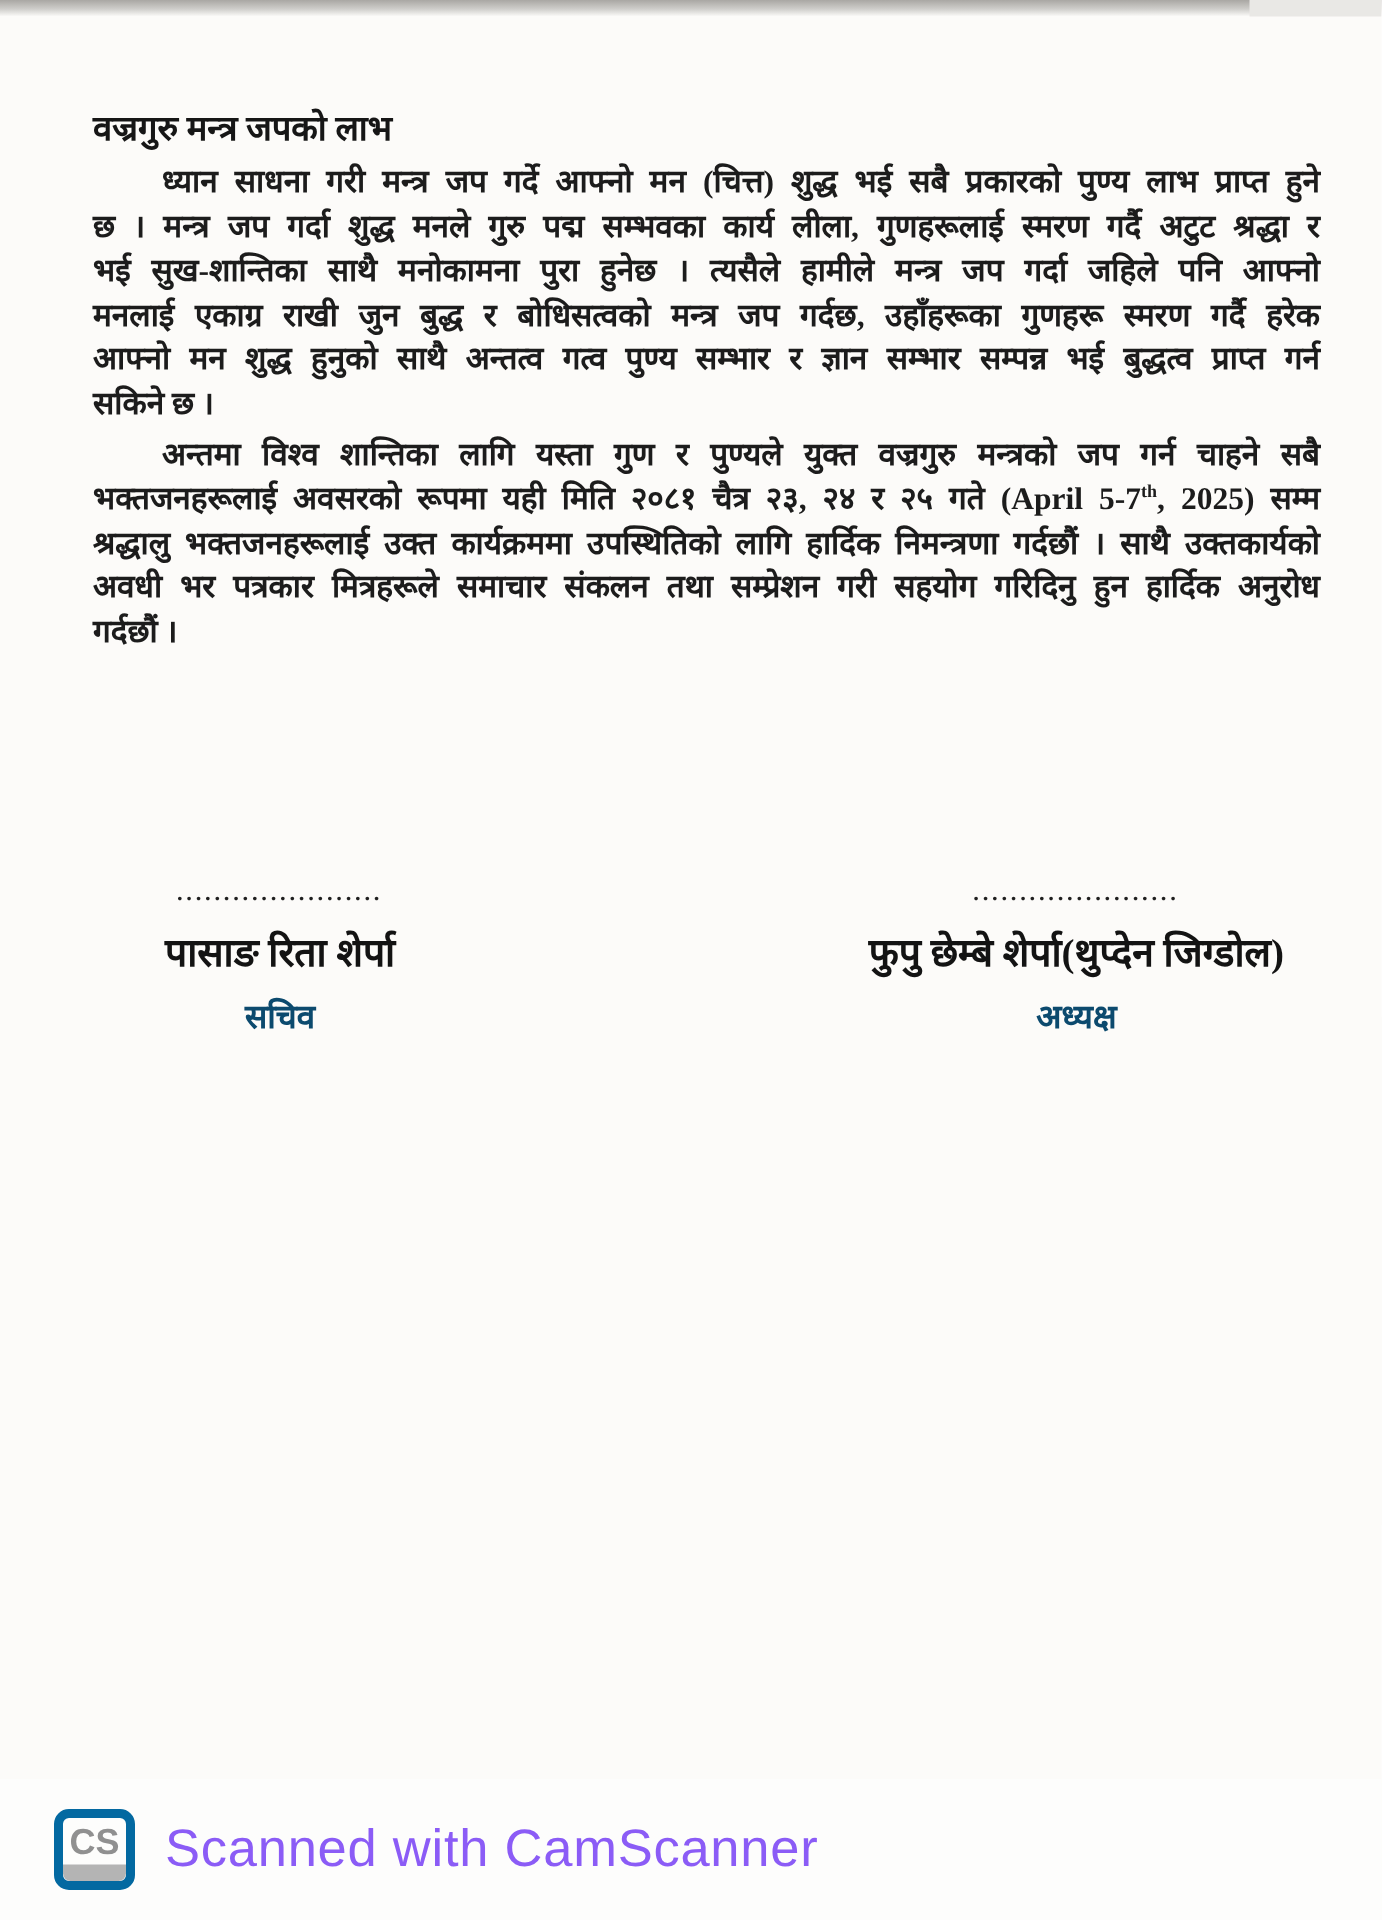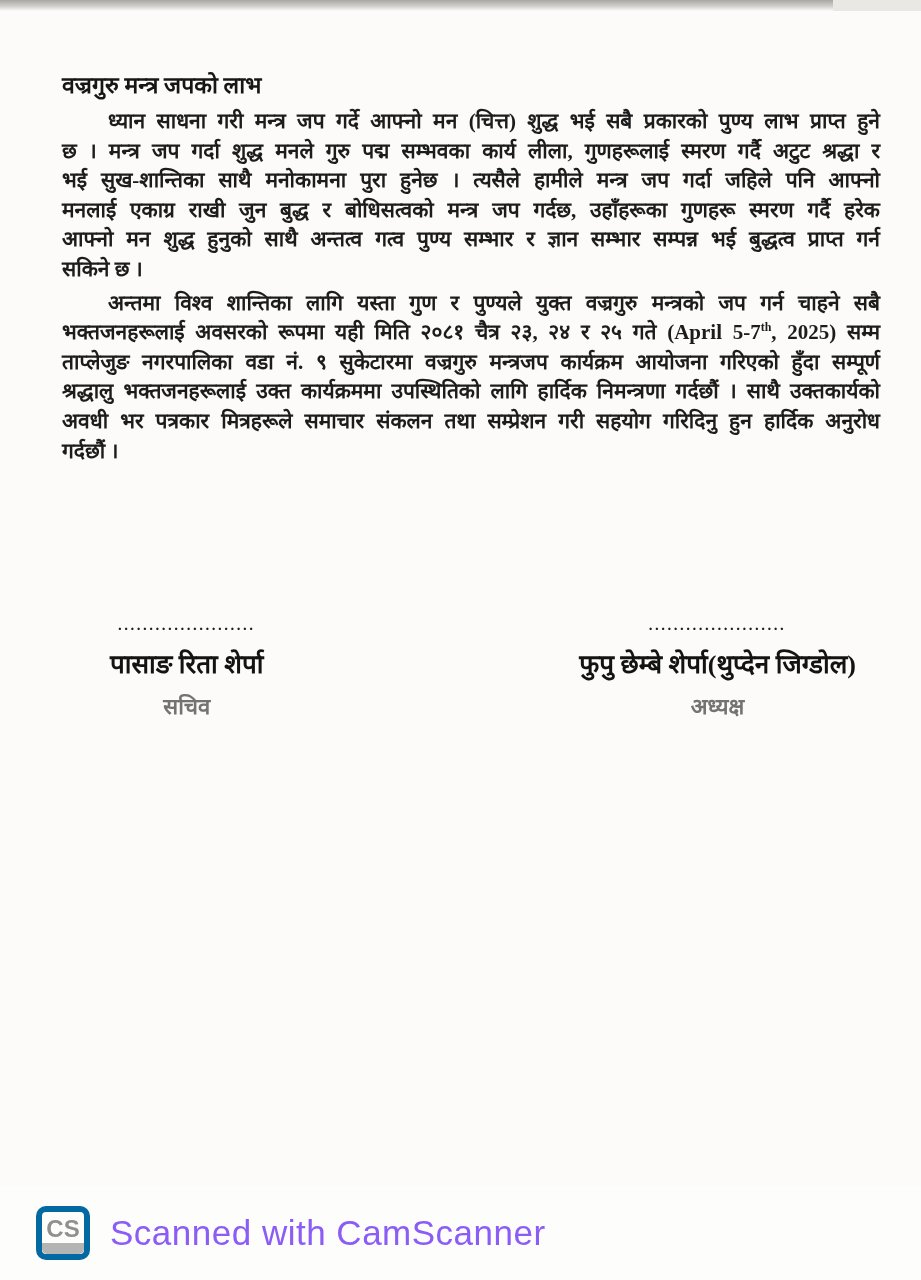--- a/index.html
+++ b/index.html
@@ -36,21 +36,21 @@
   .signatures {
     display: flex; justify-content: space-between;
     margin-top: 152px; padding-left: 48px; padding-right: 24px;
   }
   .sig { text-align: center; }
   .sig-dots {
     font-size: 15px; letter-spacing: 2.5px; font-weight: 700; color: #1f1f1f;
     line-height: 14px;
   }
   .sig-name { font-size: 26px; font-weight: 700; margin-top: 13px; white-space: nowrap; color: #131313; }
-  .sig-role { font-size: 22px; font-weight: 700; margin-top: 9px; color: #737373; font-family: Liberation Serif, serif; }
+  .sig-role { font-size: 22px; font-weight: 700; margin-top: 9px; color: #0c4a6e; font-family: Liberation Serif, serif; }
   .footer {
     position: absolute; left: 0; right: 0; bottom: 0; height: 94px;
     display: flex; align-items: center; gap: 20px; padding-left: 36px;
     background: #fdfdfc;
   }
   .cs-logo {
     position: relative; width: 54px; height: 54px; box-sizing: border-box;
     border: 6px solid #0369a1; border-radius: 10px; flex: 0 0 auto;
   }
   .cs-letters {
@@ -81,21 +81,20 @@
       <div class="line">छ । मन्त्र जप गर्दा शुद्ध मनले गुरु पद्म सम्भवका कार्य लीला, गुणहरूलाई स्मरण गर्दै अटुट श्रद्धा र</div>
       <div class="line">भई सुख-शान्तिका साथै मनोकामना पुरा हुनेछ । त्यसैले हामीले मन्त्र जप गर्दा जहिले पनि आफ्नो</div>
       <div class="line">मनलाई एकाग्र राखी जुन बुद्ध र बोधिसत्वको मन्त्र जप गर्दछ, उहाँहरूका गुणहरू स्मरण गर्दै हरेक</div>
       <div class="line">आफ्नो मन शुद्ध हुनुको साथै अन्तत्व गत्व पुण्य सम्भार र ज्ञान सम्भार सम्पन्न भई बुद्धत्व प्राप्त गर्न</div>
       <div class="line last">सकिने छ ।</div>
     </div>
 
     <div class="para para2">
       <div class="line indent">अन्तमा विश्व शान्तिका लागि यस्ता गुण र पुण्यले युक्त वज्रगुरु मन्त्रको जप गर्न चाहने सबै</div>
       <div class="line"><span>भक्तजनहरूलाई अवसरको रूपमा यही मिति २०८१ चैत्र २३, २४ र २५ गते (April 5-7</span><sup>th</sup><span>, 2025) सम्म</span></div>
-      <div class="line">ताप्लेजुङ नगरपालिका वडा नं. ९ सुकेटारमा वज्रगुरु मन्त्रजप कार्यक्रम आयोजना गरिएको हुँदा सम्पूर्ण</div>
       <div class="line">श्रद्धालु भक्तजनहरूलाई उक्त कार्यक्रममा उपस्थितिको लागि हार्दिक निमन्त्रणा गर्दछौं । साथै उक्तकार्यको</div>
       <div class="line">अवधी भर पत्रकार मित्रहरूले समाचार संकलन तथा सम्प्रेशन गरी सहयोग गरिदिनु हुन हार्दिक अनुरोध</div>
       <div class="line last">गर्दछौं ।</div>
     </div>
 
     <div class="signatures">
       <div class="sig">
         <div class="sig-dots">......................</div>
         <div class="sig-name">पासाङ रिता शेर्पा</div>
         <div class="sig-role">सचिव</div>

